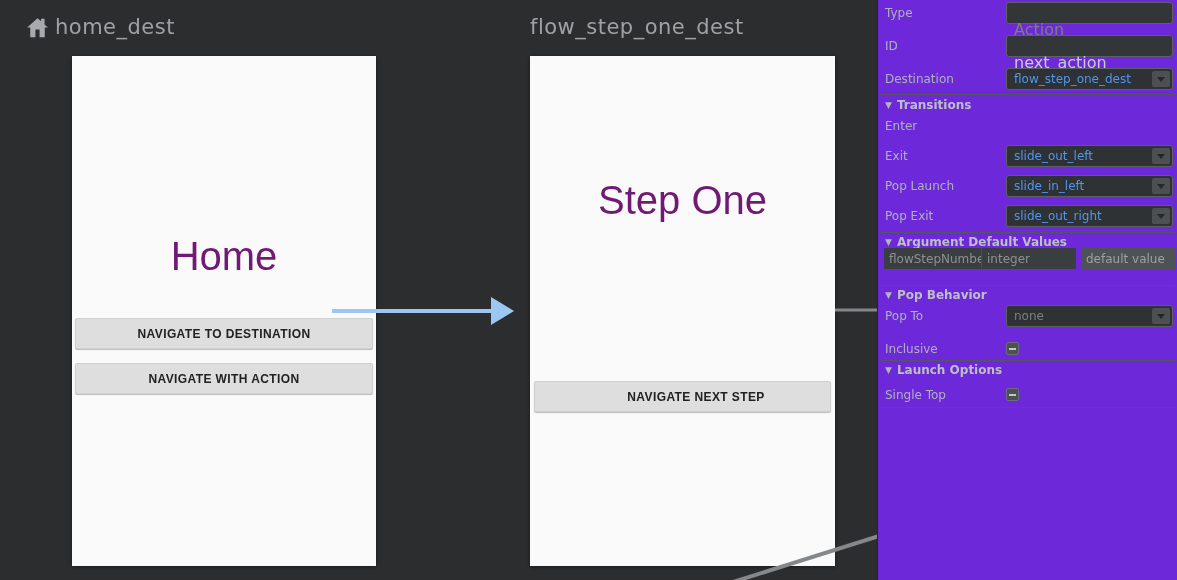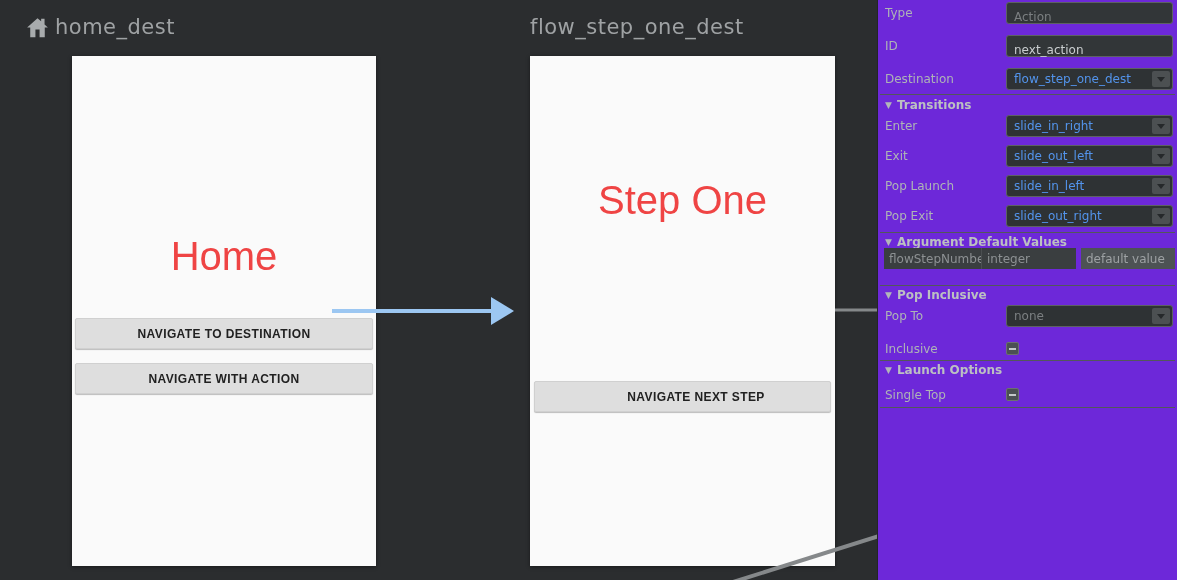--- a/index.html
+++ b/index.html
@@ -14,21 +14,21 @@
   .screen-header{
     position:absolute;top:10px;height:34px;display:flex;align-items:center;
     color:#9fa2a4;font-size:21px;letter-spacing:.5px;
   }
   .screen-header .hicon{margin-right:4px;display:flex;align-items:center;}
   .device-screen{
     position:absolute;background:#fafafa;box-shadow:0 1px 4px rgba(0,0,0,.45);
   }
   .device-title{
     position:absolute;left:0;right:0;text-align:center;
-    color:#ef4444;font-size:40px;font-family:"Liberation Sans",sans-serif;
+    color:#701a75;font-size:40px;font-family:"Liberation Sans",sans-serif;
   }
   .device-btn{
     position:absolute;height:29px;background:#dedede;border:1px solid #d0d0d0;
     border-radius:2px;box-shadow:0 1px 1px rgba(0,0,0,.25);
     display:flex;align-items:center;justify-content:center;
     font-family:"Liberation Sans",sans-serif;font-size:12px;font-weight:bold;
     letter-spacing:.4px;color:#212121;
   }
   .edges{position:absolute;left:0;top:0;width:877px;height:580px;pointer-events:none;}
   
@@ -36,23 +36,23 @@
     position:absolute;left:877px;top:0;width:300px;height:580px;
     background:#6d28d9;border-left:1px solid #232527;box-sizing:border-box;
     font-size:12px;color:#aeb4b6;
   }
   .plabel{position:absolute;left:7px;height:22px;display:flex;align-items:center;white-space:nowrap;}
   .pfield{
     position:absolute;left:128px;width:167px;height:22px;box-sizing:border-box;
     border:1px solid #5d6163;border-radius:3px;background:#323638;
   }
   input.pinput{
-    position:absolute;left:0;top:4px;width:100%;height:100%;box-sizing:border-box;
+    position:absolute;left:0;top:16px;width:100%;height:100%;box-sizing:border-box;
     background:transparent;border:none;outline:none;padding:0 7px;
-    font-family:"DejaVu Sans",sans-serif;font-size:12px;color:#c9cdcf;
+    font-family:"DejaVu Sans",sans-serif;font-size:16px;color:#c9cdcf;
   }
   input.pinput::placeholder{color:#7b7f81;opacity:1;}
   .combo{background:#2e3234;}
   .combo .val{
     position:absolute;left:7px;top:0;height:100%;display:flex;align-items:center;
     white-space:nowrap;overflow:hidden;max-width:130px;
   }
   .combo .val.blue{color:#5394ec;}
   .combo .val.dim{color:#7b7f81;}
   .combo .dd{
@@ -139,24 +139,20 @@
   </div>
 
   <div class="pdivider" style="top:94px;"></div>
 
   <div class="phead" style="top:97px;">
     <span class="tri">▼</span>
     <span>Transitions</span>
   </div>
 
   <div class="plabel" style="top:115px;">Enter</div>
-  <div class="pfield combo" style="top:115px;">
-    <span class="val blue">slide_in_right</span>
-    <span class="dd"></span>
-  </div>
 
   <div class="plabel" style="top:145px;">Exit</div>
   <div class="pfield combo" style="top:145px;">
     <span class="val blue">slide_out_left</span>
     <span class="dd"></span>
   </div>
 
   <div class="plabel" style="top:175px;">Pop Launch</div>
   <div class="pfield combo" style="top:175px;">
     <span class="val blue">slide_in_left</span>
@@ -176,21 +172,21 @@
     <span>Argument Default Values</span>
   </div>
   <div class="argcell" style="left:6px;width:97px;">flowStepNumber</div>
   <div class="argcell" style="left:103px;width:95px;border-left:1px solid #4b4f51;">integer</div>
   <div class="argcell" style="left:203px;width:94px;background:#4d5254;color:#9da1a3;">default value</div>
 
   <div class="pdivider" style="top:285px;"></div>
 
   <div class="phead" style="top:287px;">
     <span class="tri">▼</span>
-    <span>Pop Inclusive</span>
+    <span>Pop Behavior</span>
   </div>
 
   <div class="plabel" style="top:305px;">Pop To</div>
   <div class="pfield combo" style="top:305px;">
     <span class="val dim">none</span>
     <span class="dd"></span>
   </div>
 
   <div class="plabel" style="top:338px;">Inclusive</div>
   <div class="checkbox" style="top:342px;">

